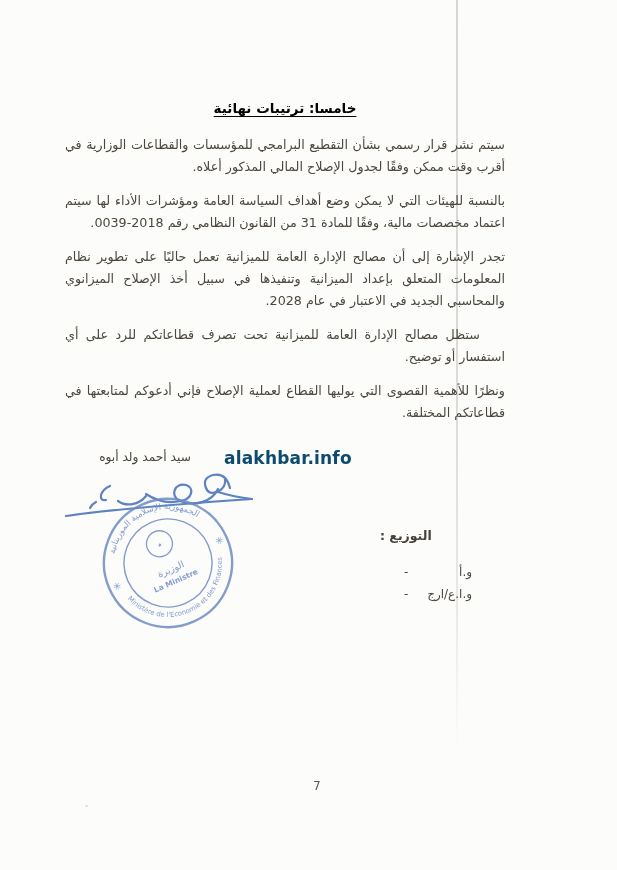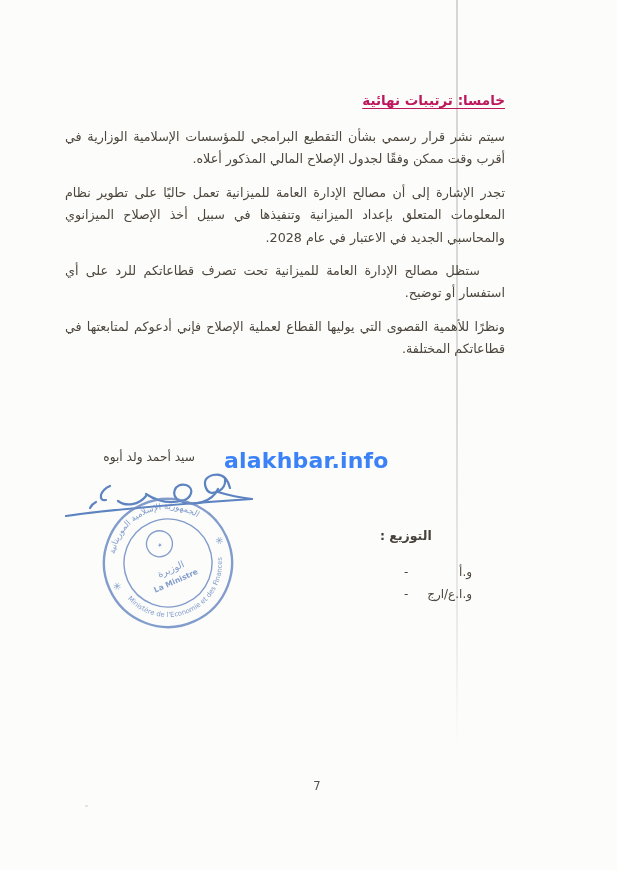--- a/index.html
+++ b/index.html
@@ -22,40 +22,41 @@
   .speck{position:absolute;left:85px;top:805px;width:3px;height:2px;background:#dcdcdc;border-radius:50%;}
 
   
   .content{
     position:absolute;top:0;left:65px;width:440px;
     direction:rtl;
     padding-top:92px;
     color:#4c463d;
   }
   .heading{
-    font-size:13.5px;font-weight:bold;color:#be185d;
+    font-size:13.5px;font-weight:bold;color:#000000;
     text-decoration:underline;text-underline-offset:3px;
-    margin:0 0 18px 0;
+    margin:8px 0 18px 0;
+    text-align:center;
   }
   .para{
     font-size:12.7px;line-height:22.4px;
     text-align:justify;text-align-last:right;
     margin:0 0 11px 0;
   }
   .para.indented{text-indent:25px;}
 
   
   .sig-name{
     position:absolute;left:95px;top:450px;width:100px;
-    direction:rtl;
+    direction:rtl;text-align:center;
     font-size:12.2px;color:#49433b;
   }
   .watermark{
     position:absolute;left:224px;top:448px;
-    font-size:22px;font-weight:bold;color:#3b82f6;letter-spacing:.2px;
+    font-size:17px;font-weight:bold;color:#0c4a6e;letter-spacing:.2px;
     direction:ltr;
   }
   .signature-svg{position:absolute;left:58px;top:462px;}
   .stamp-svg{position:absolute;left:98px;top:493px;opacity:.85;filter:blur(.3px);}
 
   
   .dist-title{
     position:absolute;left:380px;top:528px;width:120px;
     direction:rtl;text-align:right;
     font-size:12.5px;font-weight:bold;color:#46413a;
@@ -81,21 +82,22 @@
 </head>
 <body>
 
 <div class="page">
 
   <div class="scan-line"></div>
   <div class="speck"></div>
 
   <div class="content">
     <div class="heading">خامسا: ترتيبات نهائية</div>
-    <p class="para">سيتم نشر قرار رسمي بشأن التقطيع البرامجي للمؤسسات الإسلامية الوزارية في أقرب وقت ممكن وفقًا لجدول الإصلاح المالي المذكور أعلاه.</p>
+    <p class="para">سيتم نشر قرار رسمي بشأن التقطيع البرامجي للمؤسسات والقطاعات الوزارية في أقرب وقت ممكن وفقًا لجدول الإصلاح المالي المذكور أعلاه.</p>
+    <p class="para">بالنسبة للهيئات التي لا يمكن وضع أهداف السياسة العامة ومؤشرات الأداء لها سيتم اعتماد مخصصات مالية، وفقًا للمادة 31 من القانون النظامي رقم 2018-0039.</p>
     <p class="para">تجدر الإشارة إلى أن مصالح الإدارة العامة للميزانية تعمل حاليًا على تطوير نظام المعلومات المتعلق بإعداد الميزانية وتنفيذها في سبيل أخذ الإصلاح الميزانوي والمحاسبي الجديد في الاعتبار في عام 2028.</p>
     <p class="para indented">ستظل مصالح الإدارة العامة للميزانية تحت تصرف قطاعاتكم للرد على أي استفسار أو توضيح.</p>
     <p class="para">ونظرًا للأهمية القصوى التي يوليها القطاع لعملية الإصلاح فإني أدعوكم لمتابعتها في قطاعاتكم المختلفة.</p>
   </div>
 
   <div class="sig-name">سيد أحمد ولد أبوه</div>
 
   <div class="watermark">alakhbar.info</div>
 
   <svg class="signature-svg" width="200" height="62" viewBox="0 0 200 62">

